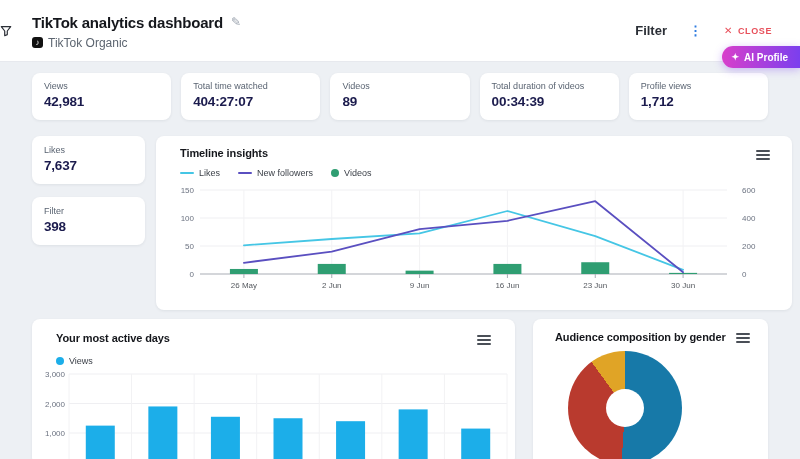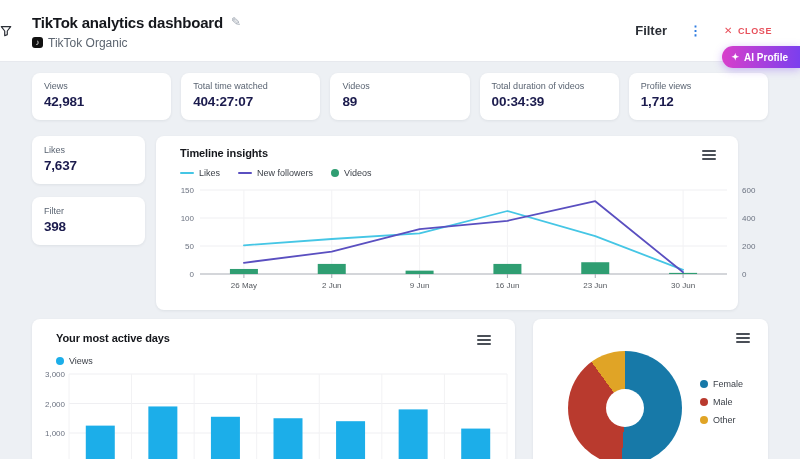--- a/index.html
+++ b/index.html
@@ -44,21 +44,21 @@
                           padding:8px 12px 0; }
   .side-col { position:absolute; left:32px; top:136px; width:113px; display:flex; flex-direction:column; gap:13px; }
   .side-col .stat-card { background:#fff; border-radius:8px; box-shadow:0 1px 3px rgba(18,25,45,.07);
                          height:48px; padding:9px 12px 0; }
 
   .card-title { font-size:11px; font-weight:700; color:#15171c; letter-spacing:-0.1px; white-space:nowrap; }
   .hamburger { position:absolute; width:14px; cursor:pointer; }
   .hamburger i { display:block; height:2px; background:#4a4f57; margin-bottom:2px; border-radius:1px; }
 
   
-  .timeline-card { left:156px; top:136px; width:582px; height:174px; }
+  .timeline-card { left:156px; top:136px; width:636px; height:174px; }
   .timeline-card .card-title { position:absolute; left:24px; top:11px; }
   .timeline-card .hamburger { right:22px; top:14px; }
   .tl-legend { position:absolute; left:24px; top:32px; display:flex; gap:18px; align-items:center; }
   .lg-item { display:flex; align-items:center; gap:5px; font-size:9px; color:#3a3f47; cursor:pointer; }
   .line-swatch { width:14px; height:2px; border-radius:1px; display:inline-block; }
   .dot-swatch { width:8px; height:8px; border-radius:50%; display:inline-block; }
 
   
   .days-card { left:32px; top:319px; width:483px; height:146px; }
   .days-card .card-title { position:absolute; left:24px; top:13px; }
@@ -243,37 +243,24 @@
         <rect x="116.35714285714286" y="35.45" width="29" height="56.05" fill="#1caee9"></rect>
         <rect x="178.92857142857142" y="45.775" width="29" height="45.725" fill="#1caee9"></rect>
         <rect x="241.5" y="47.25" width="29" height="44.25" fill="#1caee9"></rect>
         <rect x="304.07142857142856" y="50.2" width="29" height="41.3" fill="#1caee9"></rect>
         <rect x="366.6428571428571" y="38.4" width="29" height="53.1" fill="#1caee9"></rect>
         <rect x="429.2142857142857" y="57.574999999999996" width="29" height="33.925000000000004" fill="#1caee9"></rect>
       </svg>
   </section>
 
   <section class="card gender-card">
+    <div class="card-title">Audience composition by gender</div>
     <div class="hamburger">
         <i></i>
         <i></i>
         <i></i>
       </div>
     <div class="donut" id="donut" style="background: conic-gradient(rgb(23, 121, 168) 0%, rgb(23, 121, 168) 51%, rgb(185, 58, 46) 51%, rgb(185, 58, 46) 90%, rgb(224, 164, 38) 90%, rgb(224, 164, 38) 100%);">
       <div class="donut-hole"></div>
     </div>
-    <div class="g-legend">
-      <span class="lg-item">
-        <span class="dot-swatch" style="background: rgb(23, 121, 168);"></span>
-        <span>Female</span>
-      </span>
-      <span class="lg-item">
-        <span class="dot-swatch" style="background: rgb(185, 58, 46);"></span>
-        <span>Male</span>
-      </span>
-      <span class="lg-item">
-        <span class="dot-swatch" style="background: rgb(224, 164, 38);"></span>
-        <span>Other</span>
-      </span>
-    </div>
   </section>
 
 </div>
 
 </body></html>

